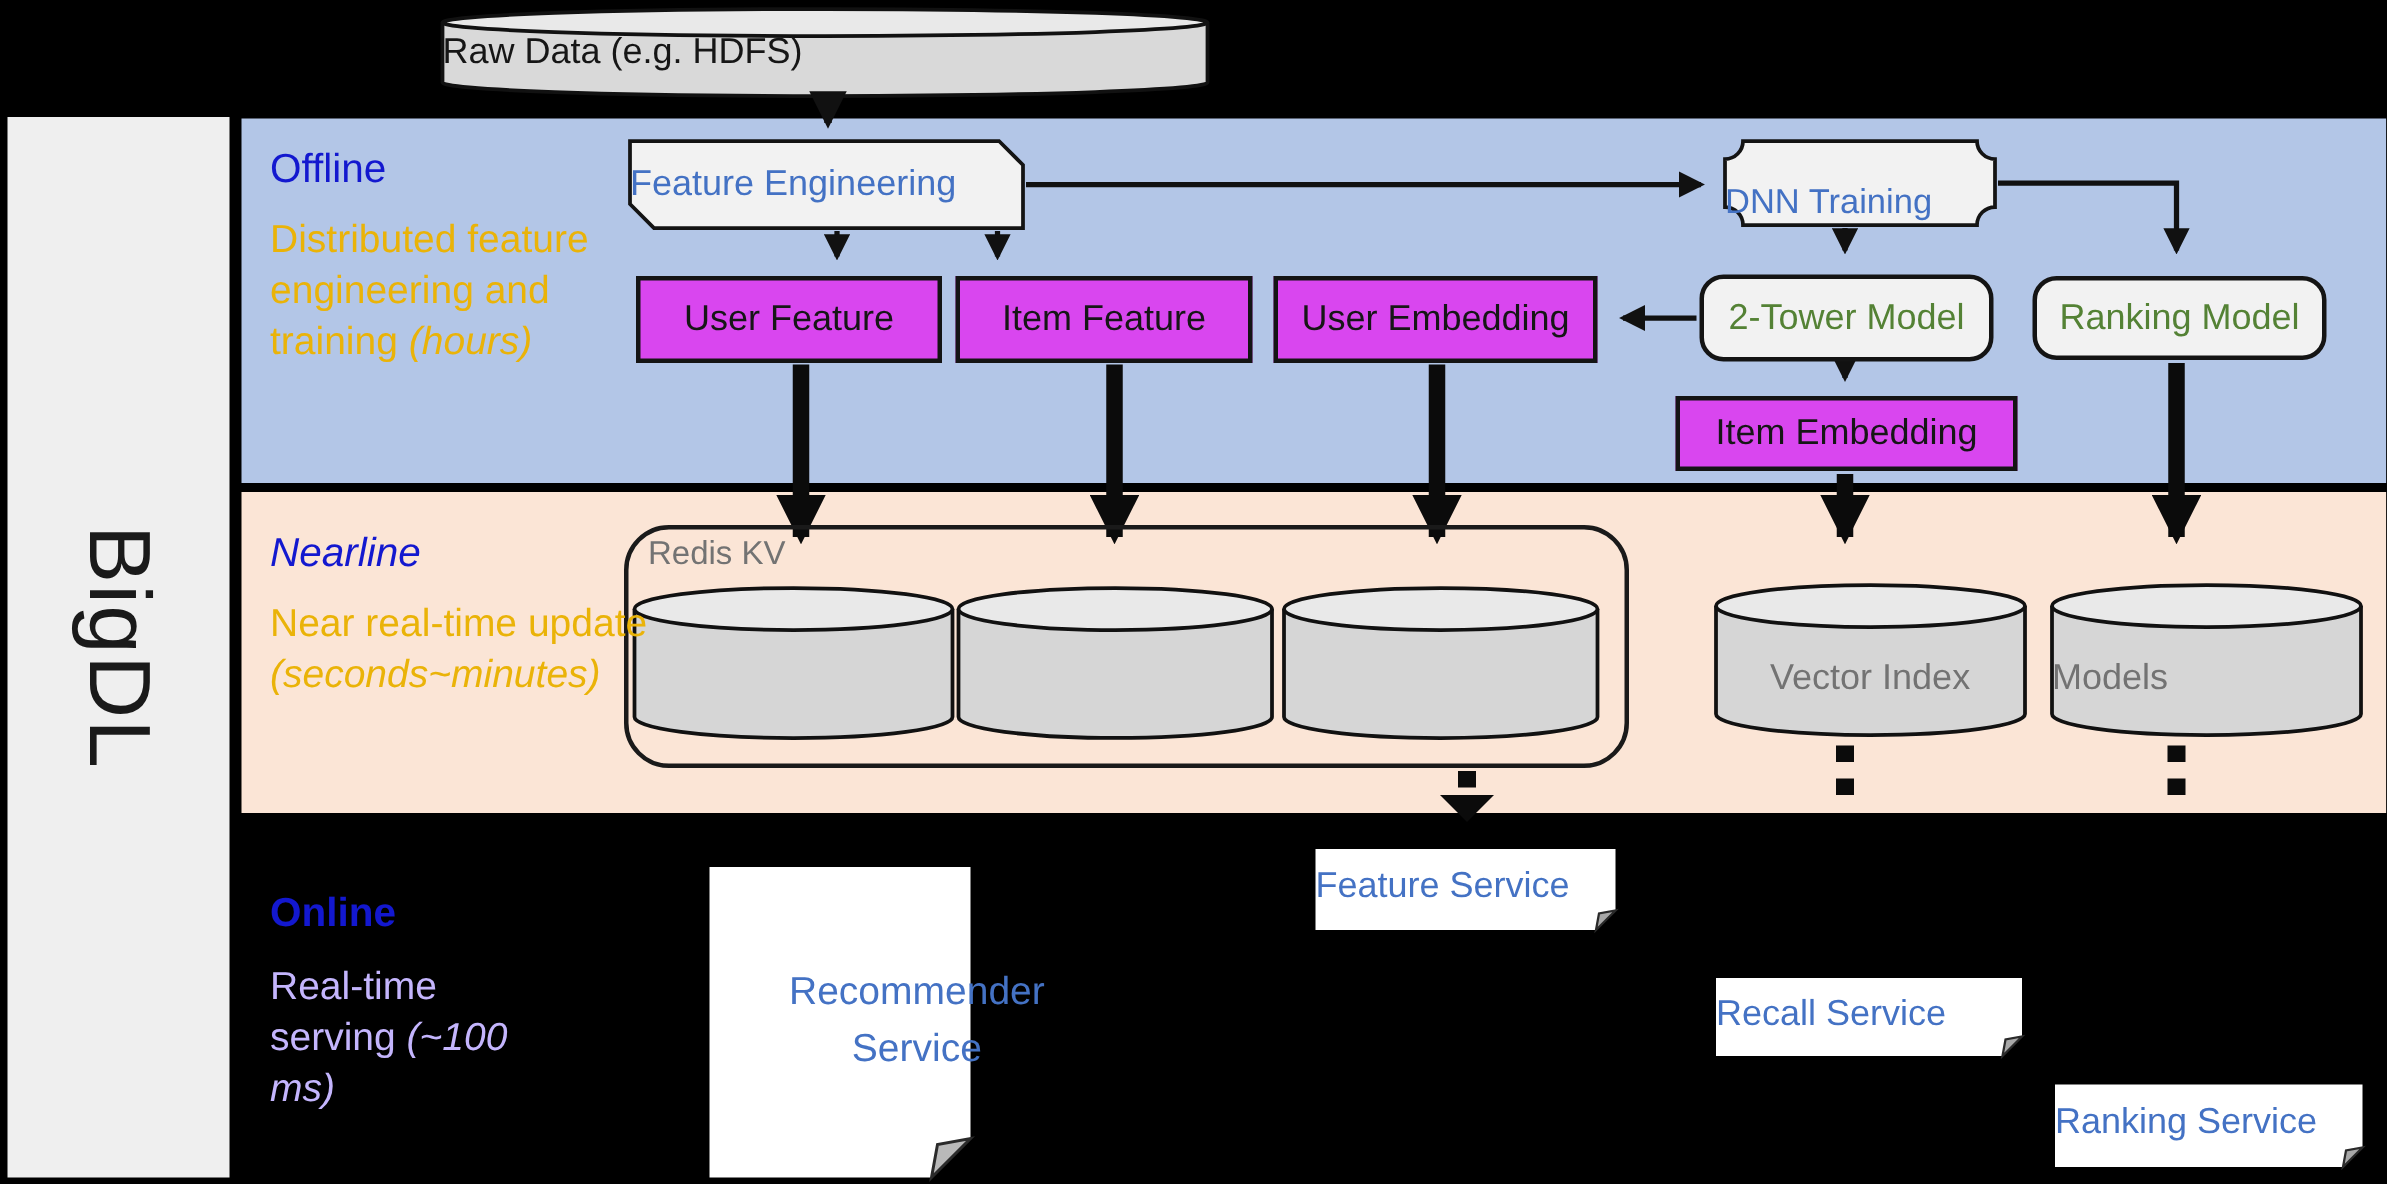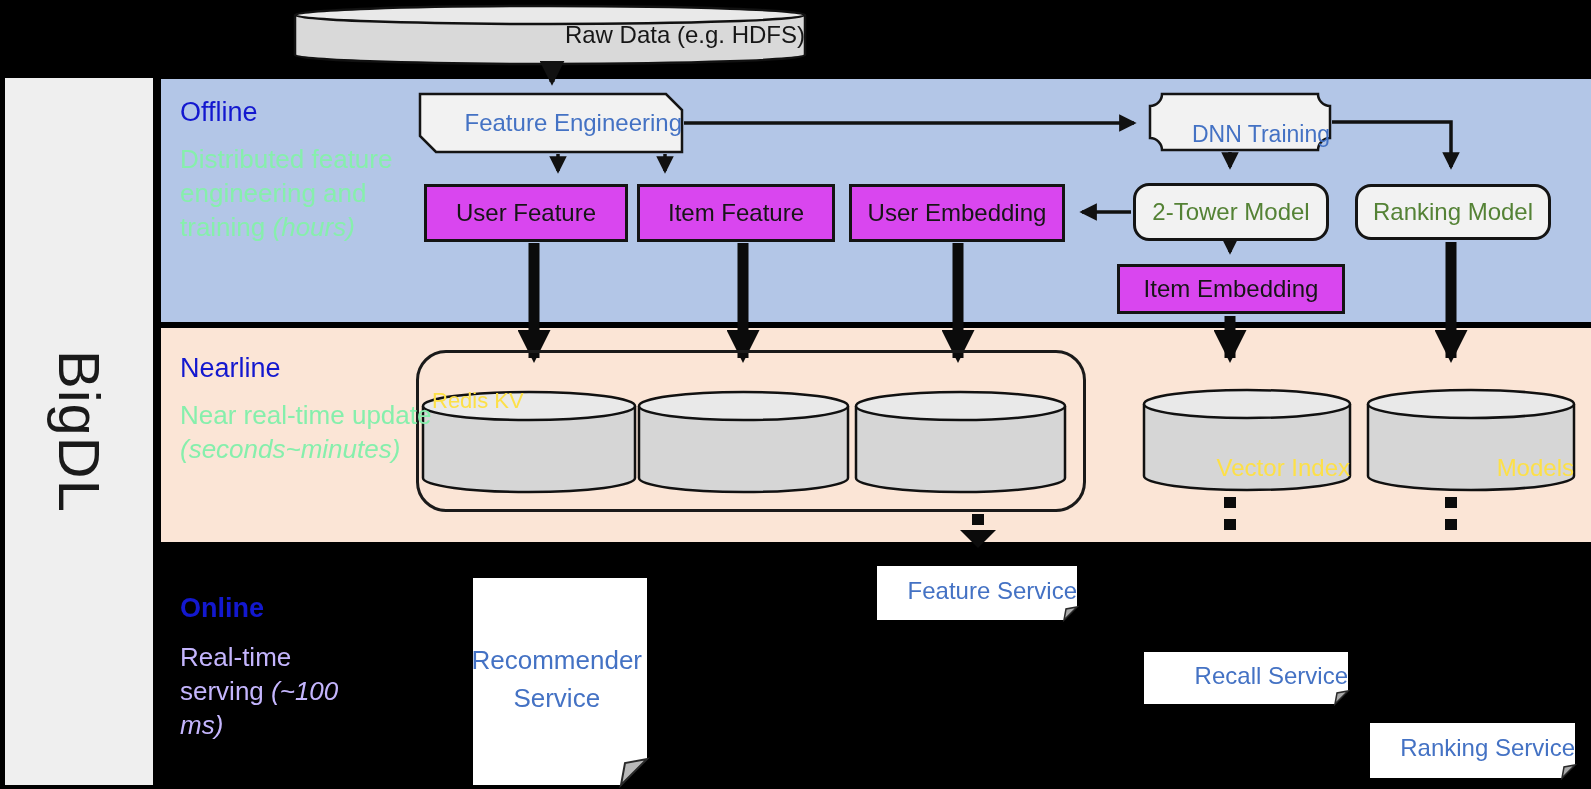--- a/index.html
+++ b/index.html
@@ -1,32 +1,32 @@
 <!DOCTYPE html>
 <html><head>
 <meta charset="utf-8">
 <style>
   html,body{margin:0;padding:0;background:#000;}
   #stage{position:relative;width:1591px;height:789px;background:#000;overflow:hidden;
          font-family:"Liberation Sans","DejaVu Sans",sans-serif;}
   .abs{position:absolute;}
   .band{position:absolute;}
   .flexc{display:flex;align-items:center;justify-content:center;text-align:center;}
-  .node-label{position:absolute;display:flex;align-items:center;justify-content:flex-end;
+  .node-label{position:absolute;display:flex;align-items:center;justify-content:flex-start;
               text-align:center;pointer-events:none;}
   .gray-box{position:absolute;background:#d946ef;border:3px solid #141414;box-sizing:border-box;
             display:flex;align-items:center;justify-content:center;}
   .round-box{position:absolute;background:#f2f2f2;border:3px solid #141414;border-radius:16px;
              box-sizing:border-box;display:flex;align-items:center;justify-content:center;}
   .t-black{color:#161616;font-size:24px;}
   .t-blue{color:#4472c4;font-size:24px;}
   .t-green{color:#548235;font-size:24px;}
-  .t-brown{color:#fde047;font-size:24px;margin-top:32px;}
+  .t-brown{color:#737373;font-size:24px;}
   .sec-title{position:absolute;color:#1318cf;font-size:27px;font-weight:500;}
-  .sec-desc{position:absolute;color:#86efac;font-size:26px;line-height:1.3;}
+  .sec-desc{position:absolute;color:#eab308;font-size:26px;line-height:1.3;}
   .sec-desc .tnote{font-style:italic;}
   svg{position:absolute;left:0;top:0;}
 </style>
 </head>
 <body>
 
 <div id="stage">
 
   <div class="band" style="left:5px;top:78px;width:148px;height:707px;background:#efefef;"></div>
   <div class="band" style="left:161px;top:79px;width:1430px;height:243px;background:#b3c6e7;"></div>
@@ -145,21 +145,21 @@
 
   <div class="node-label" style="left:295px;top:6px;width:510px;height:58px;">
     <span class="t-black">Raw Data (e.g. HDFS)</span>
   </div>
   <div class="node-label" style="left:420px;top:94px;width:262px;height:58px;">
     <span class="t-blue">Feature Engineering</span>
   </div>
   <div class="node-label" style="left:1150px;top:94px;width:180px;height:56px;margin-top:12px;">
     <span class="t-blue" style="font-size:23px;">DNN Training</span>
   </div>
-  <div class="node-label" style="left:1144px;top:408px;width:206px;height:88px;">
+  <div class="node-label" style="left:1180px;top:408px;width:206px;height:88px;">
     <span class="t-brown">Vector Index</span>
   </div>
   <div class="node-label" style="left:1368px;top:408px;width:206px;height:88px;">
     <span class="t-brown">Models</span>
   </div>
   <div class="node-label" style="left:478px;top:600px;width:164px;height:160px;">
     <span class="t-blue" style="font-size:26px;line-height:1.45;margin-left:48px;">Recommender Service</span>
   </div>
   <div class="node-label" style="left:877px;top:566px;width:200px;height:50px;">
     <span class="t-blue">Feature Service</span>
@@ -170,21 +170,21 @@
   <div class="node-label" style="left:1370px;top:723px;width:205px;height:50px;">
     <span class="t-blue">Ranking Service</span>
   </div>
 
   <div class="sec-title" style="left:180px;top:97px;">Offline</div>
   <div class="sec-desc" style="left:180px;top:143px;width:218px;">
     <span>Distributed feature engineering and training</span>
     <span class="tnote">(hours)</span>
   </div>
 
-  <div class="sec-title" style="left:180px;top:353px;">Nearline</div>
+  <div class="sec-title" style="left:180px;top:353px;font-style:italic;">Nearline</div>
   <div class="sec-desc" style="left:180px;top:399px;width:252px;">
     <span>Near real-time update</span>
     <span class="tnote">(seconds~minutes)</span>
   </div>
 
   <div class="sec-title" style="left:180px;top:593px;font-weight:700;">Online</div>
   <div class="sec-desc" style="left:180px;top:641px;width:172px;color:#c4b5fd;">
     <span>Real-time serving</span>
     <span class="tnote">(~100 ms)</span>
   </div>

